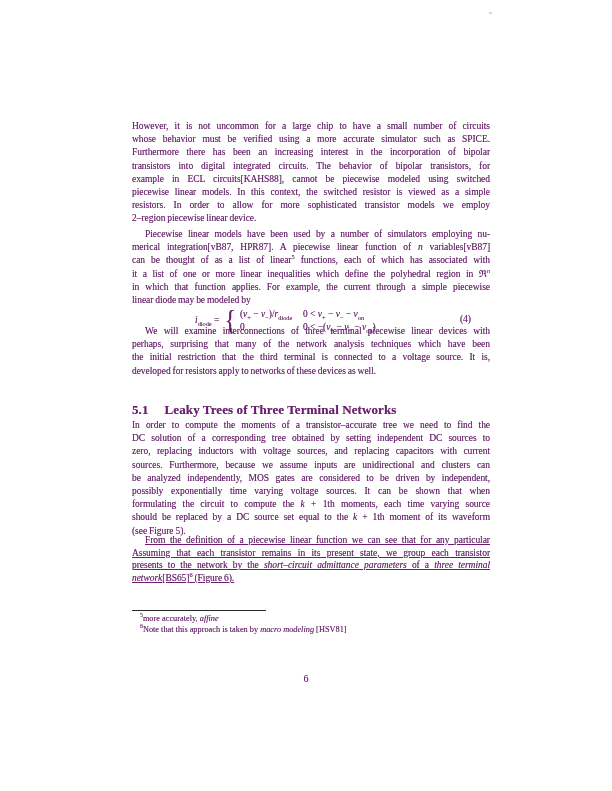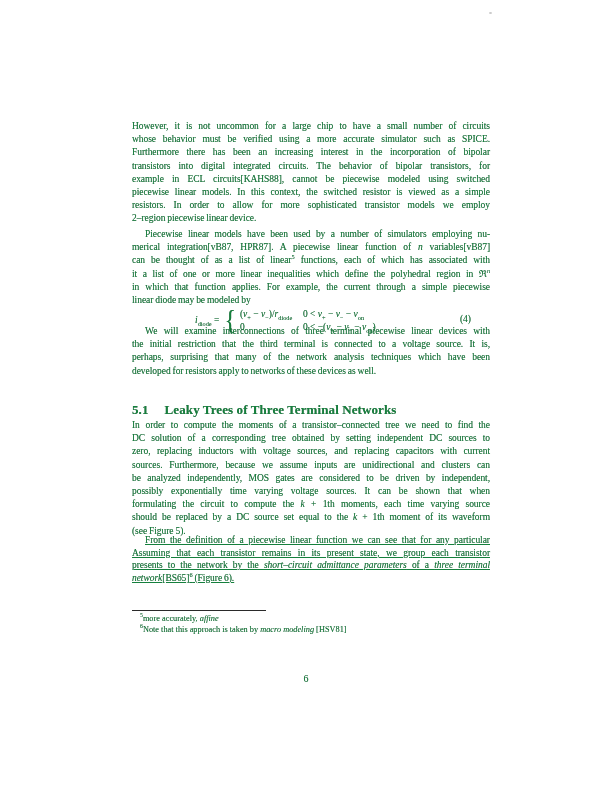--- a/index.html
+++ b/index.html
@@ -2,21 +2,21 @@
 <html><head>
 <meta charset="utf-8">
 <style>
   html, body { margin: 0; padding: 0; background: #ffffff; }
   .page {
     position: relative;
     width: 612px;
     height: 791px;
     background: #ffffff;
     font-family: "Liberation Serif", "DejaVu Serif", serif;
-    color: #15803d;
+    color: #701a75;
     overflow: hidden;
     text-shadow: 0 0 0.4px rgba(20,20,20,0.5);
   }
   .para {
     position: absolute;
     left: 132px;
     width: 358px;
     font-size: 9.5px;
     line-height: 13.2px;
     word-spacing: -0.4px;
@@ -145,31 +145,31 @@
       <div class="eq-row">
         <span class="eq-expr">0</span>
         <span class="eq-cond">0 &lt; −(<i>v</i><sub>+</sub> − <i>v</i><sub>−</sub> − <i>v</i><sub>on</sub>)</span>
       </div>
     </div>
     <span class="eq-num">(4)</span>
   </div>
 
   <div class="para p3 indent">
       <div class="tl">We will examine interconnections of three terminal piecewise linear devices with</div>
+      <div class="tl">perhaps, surprising that many of the network analysis techniques which have been</div>
       <div class="tl">the initial restriction that the third terminal is connected to a voltage source. It is,</div>
-      <div class="tl">perhaps, surprising that many of the network analysis techniques which have been</div>
       <div class="tl">developed for resistors apply to networks of these devices as well.</div>
     </div>
 
   <h2 class="heading">
     <span class="h-num">5.1</span><span class="h-title">Leaky Trees of Three Terminal Networks</span>
   </h2>
 
   <div class="para p4">
-      <div class="tl">In order to compute the moments of a transistor–connected tree we need to find the</div>
+      <div class="tl">In order to compute the moments of a transistor–accurate tree we need to find the</div>
       <div class="tl">DC solution of a corresponding tree obtained by setting independent DC sources to</div>
       <div class="tl">zero, replacing inductors with voltage sources, and replacing capacitors with current</div>
       <div class="tl">sources. Furthermore, because we assume inputs are unidirectional and clusters can</div>
       <div class="tl">be analyzed independently, MOS gates are considered to be driven by independent,</div>
       <div class="tl">possibly exponentially time varying voltage sources. It can be shown that when</div>
       <div class="tl">formulating the circuit to compute the <i>k</i> + 1th moments, each time varying source</div>
       <div class="tl">should be replaced by a DC source set equal to the <i>k</i> + 1th moment of its waveform</div>
       <div class="tl">(see Figure 5).</div>
     </div>
 

